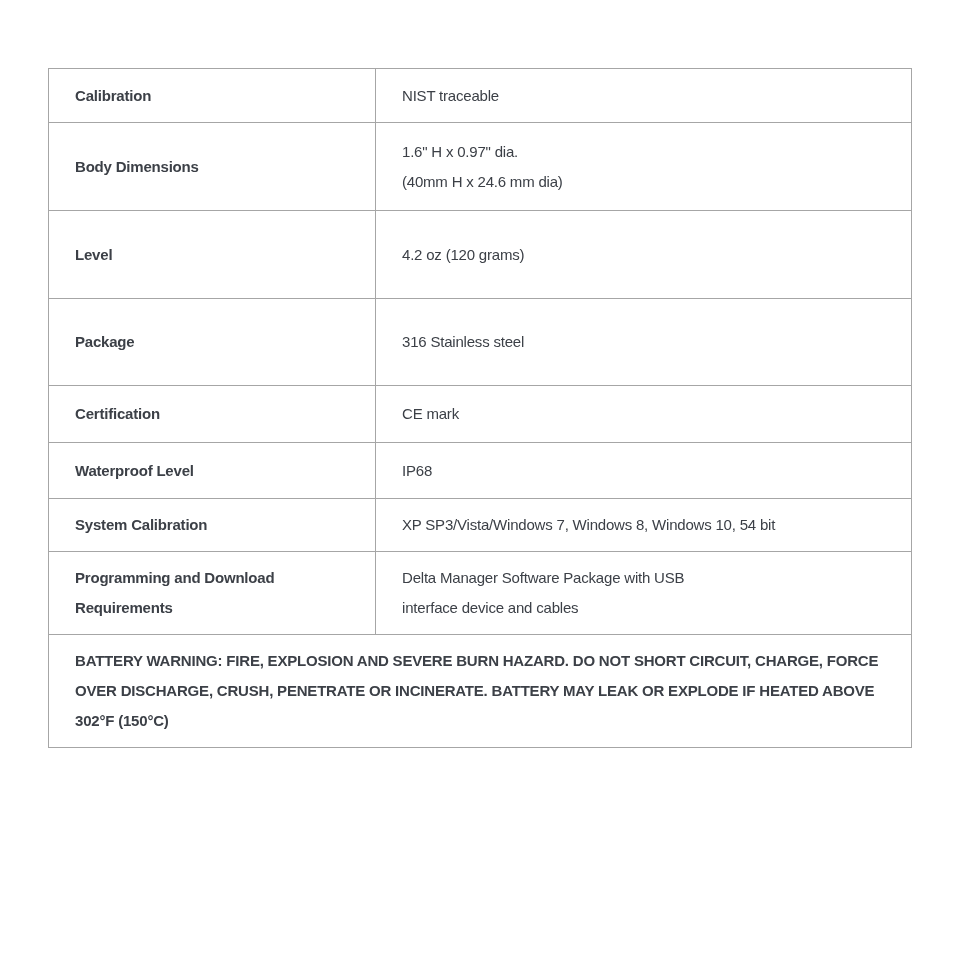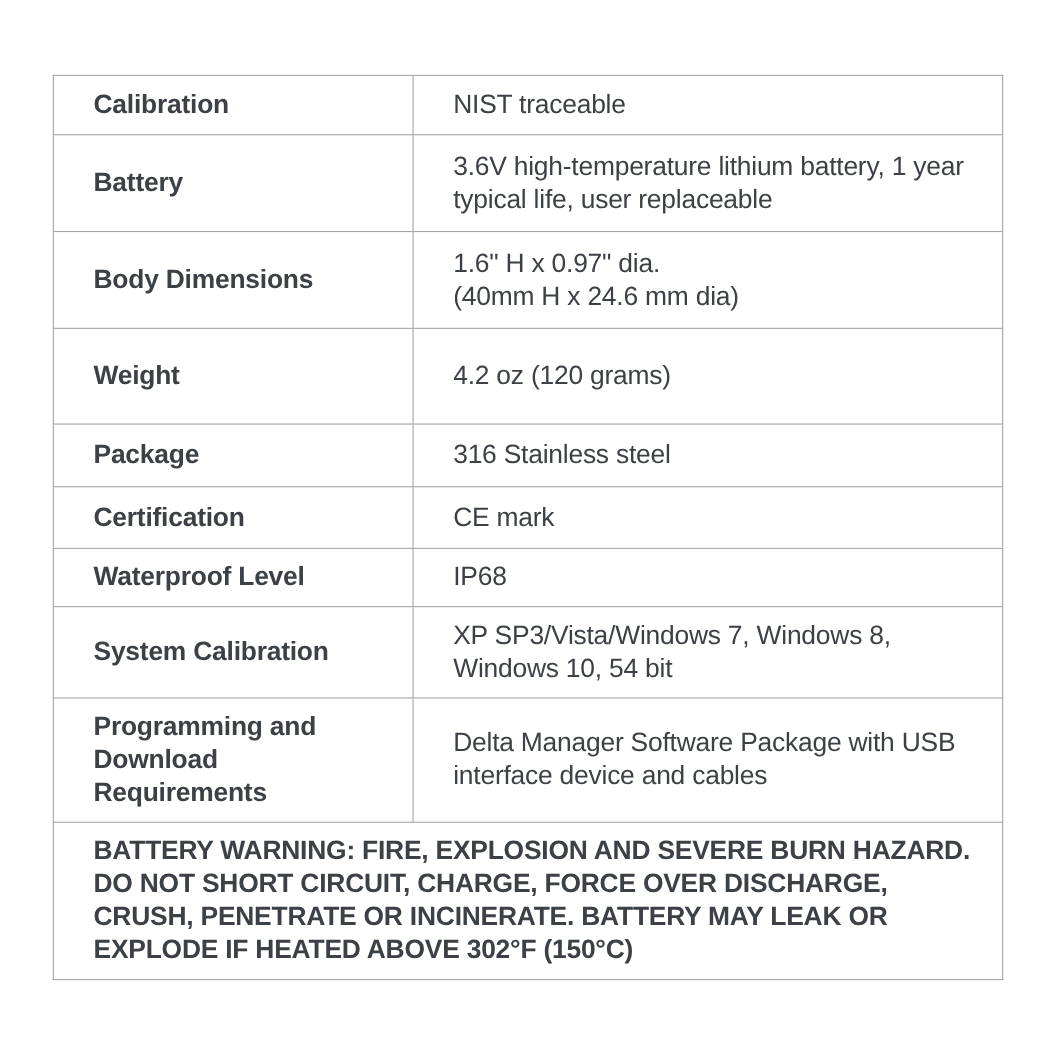--- a/index.html
+++ b/index.html
@@ -21,24 +21,24 @@
   .spec-table{
     position:absolute;
     left:48px;top:68px;
     width:864px;
     border-collapse:collapse;
     table-layout:fixed;
   }
   .spec-table td{
     border:1px solid var(--border-color);
     vertical-align:middle;
-    font-size:24px;
+    font-size:15px;
     line-height:30px;
     letter-spacing:-0.2px;
-    padding:11px 16px 11px 36px;
+    padding:11px 16px 11px 26px;
   }
   .label-cell{
     width:327px;
     font-weight:bold;
   }
   .value-cell{
     white-space:pre-line;
   }
   
   tr:nth-child(1) td{height:54px;}
@@ -64,30 +64,26 @@
 <body>
 
 <div class="page">
   <table class="spec-table">
     <tbody>
       <tr>
         <td class="label-cell">Calibration</td>
         <td class="value-cell">NIST traceable</td>
       </tr>
       <tr>
-        <td class="label-cell">Battery</td>
-        <td class="value-cell">3.6V high-temperature lithium battery, 1 year typical life, user replaceable</td>
-      </tr>
-      <tr>
         <td class="label-cell">Body Dimensions</td>
         <td class="value-cell">1.6" H x 0.97" dia.
 (40mm H x 24.6 mm dia)</td>
       </tr>
       <tr>
-        <td class="label-cell">Weight</td>
+        <td class="label-cell">Level</td>
         <td class="value-cell">4.2 oz (120 grams)</td>
       </tr>
       <tr>
         <td class="label-cell">Package</td>
         <td class="value-cell">316 Stainless steel</td>
       </tr>
       <tr>
         <td class="label-cell">Certification</td>
         <td class="value-cell">CE mark</td>
       </tr>

